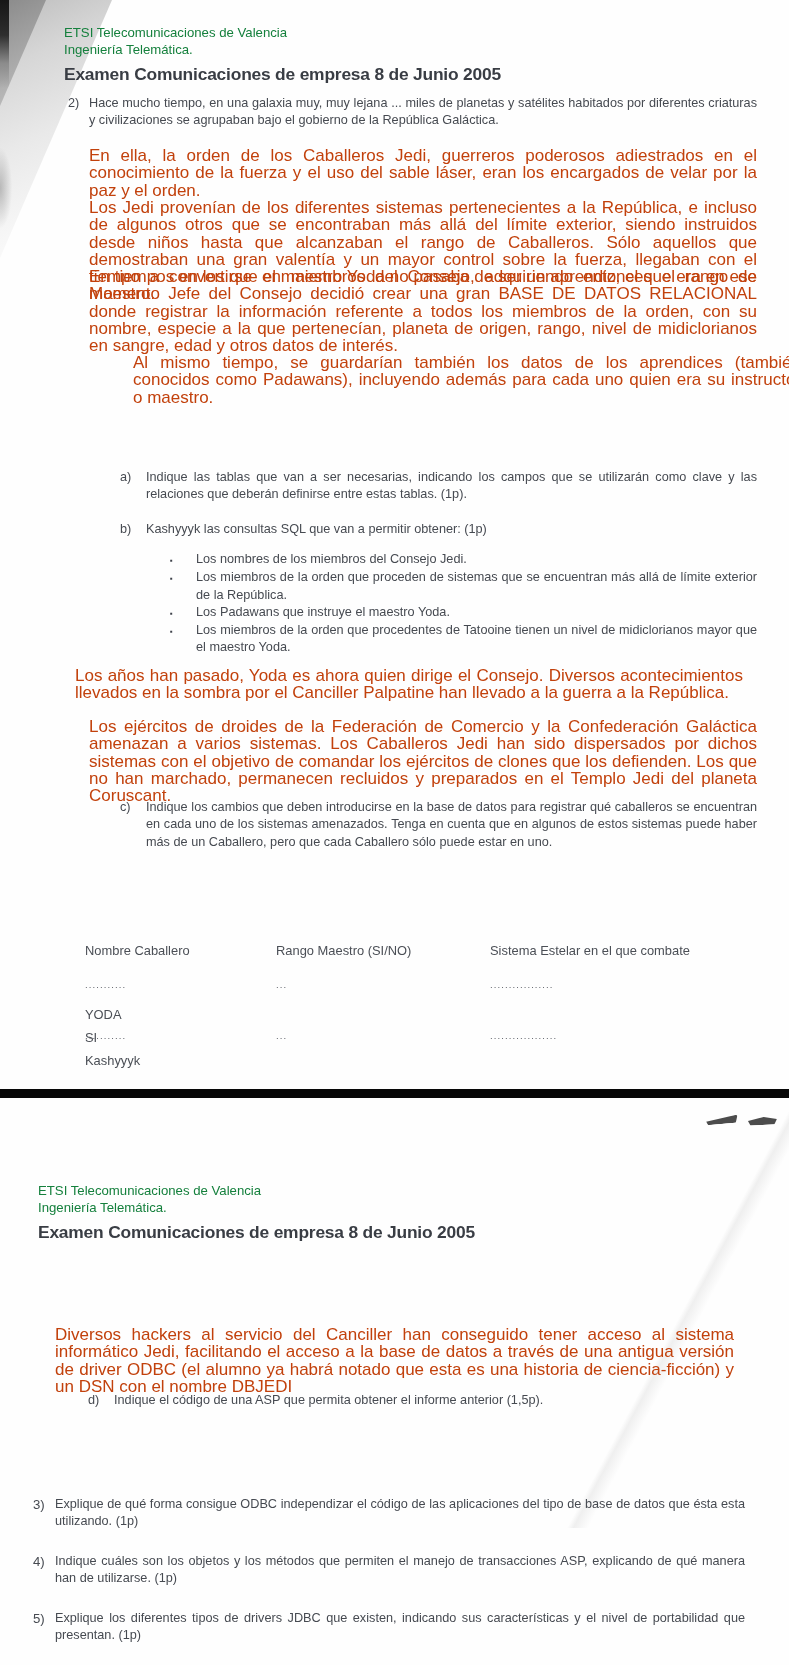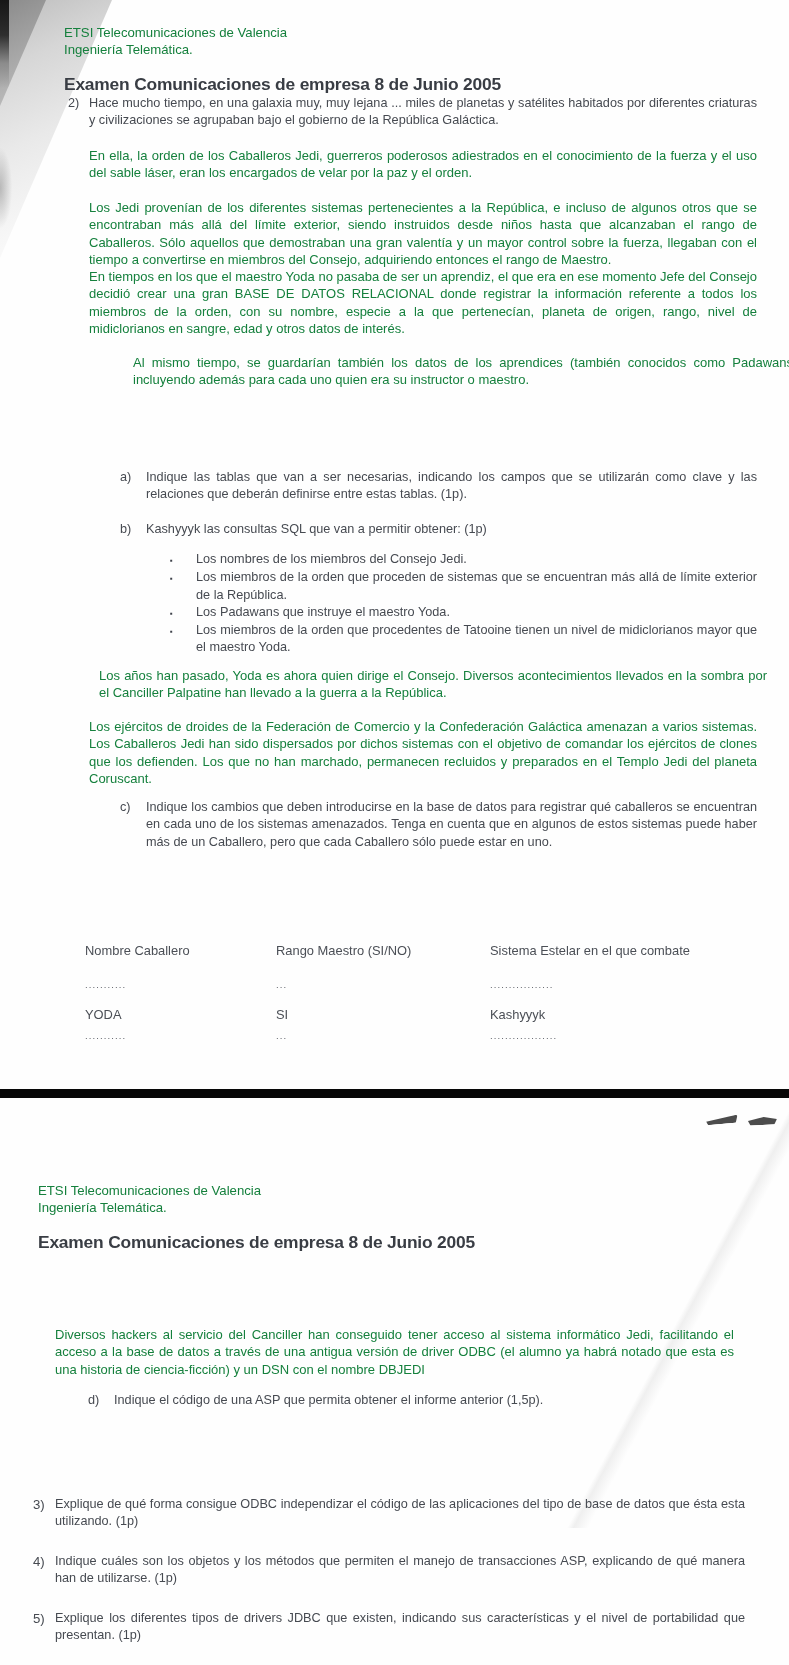--- a/index.html
+++ b/index.html
@@ -10,23 +10,23 @@
     font-family:"Liberation Sans","DejaVu Sans",sans-serif;
     color:#44484f;
   }
   .page { position:absolute; left:0; width:789px; background:#fefefe; }
   .page-1 { top:0; height:1089px; }
   .page-2 { top:1098px; height:567px; }
   .divider { position:absolute; left:0; top:1089px; width:789px; height:9px; background:#070707; }
 
   .abs { position:absolute; }
   .hdr-small { font-size:13.2px; line-height:16.6px; color:#15803d; }
-  .hdr-title { font-size:17.4px; font-weight:bold; color:#393d44; letter-spacing:-0.2px; margin-top:16px; }
+  .hdr-title { font-size:17.4px; font-weight:bold; color:#393d44; letter-spacing:-0.2px; margin-top:6px; }
 
-  .para { font-size:13px; line-height:17.3px; text-align:justify; color:#15803d; }
+  .para { font-size:17px; line-height:17.3px; text-align:justify; color:#c2410c; }
   .numitem, .subitem, .brow { display:flex; font-size:12.7px; line-height:17.3px; color:#464a51; }
   .numitem .lbl { flex:none; width:21px; }
   .subitem .lbl { flex:none; width:26px; }
   .numitem .txt, .subitem .txt, .brow .txt { flex:1; text-align:justify; }
   .q345 .lbl { width:22px; font-size:13.2px; }
 
   .bullets { }
   .brow .marker { flex:none; width:26px; font-size:8px; line-height:17.3px; color:#3e424a; padding-top:1px; }
 
   .tbl { font-size:12.9px; color:#4b4f56; }
@@ -109,41 +109,41 @@
     <div class="brow">
       <span class="marker">▪</span>
       <span class="txt">Los Padawans que instruye el maestro Yoda.</span>
     </div>
     <div class="brow">
       <span class="marker">▪</span>
       <span class="txt">Los miembros de la orden que procedentes de Tatooine tienen un nivel de midiclorianos mayor que el maestro Yoda.</span>
     </div>
   </div>
 
-  <p class="abs para" style="left:99px; top:667px; width:668px;">Los años han pasado, Yoda es ahora quien dirige el Consejo. Diversos acontecimientos llevados en la sombra por el Canciller Palpatine han llevado a la guerra a la República.</p>
+  <p class="abs para" style="left:75px; top:667px; width:668px;">Los años han pasado, Yoda es ahora quien dirige el Consejo. Diversos acontecimientos llevados en la sombra por el Canciller Palpatine han llevado a la guerra a la República.</p>
   <p class="abs para" style="left:89px; top:718px; width:668px;">Los ejércitos de droides de la Federación de Comercio y la Confederación Galáctica amenazan a varios sistemas. Los Caballeros Jedi han sido dispersados por dichos sistemas con el objetivo de comandar los ejércitos de clones que los defienden. Los que no han marchado, permanecen recluidos y preparados en el Templo Jedi del planeta Coruscant.</p>
 
   <div class="abs subitem" style="left:120px; top:799px; width:637px;">
     <span class="lbl">c)</span>
     <span class="txt">Indique los cambios que deben introducirse en la base de datos para registrar qué caballeros se encuentran en cada uno de los sistemas amenazados. Tenga en cuenta que en algunos de estos sistemas puede haber más de un Caballero, pero que cada Caballero sólo puede estar en uno.</span>
   </div>
 
 
   <div class="abs tbl" style="left:85px; top:943px; width:648px; height:110px;">
     <div class="trow" style="top:0;">
       <span class="c1">Nombre Caballero</span>
       <span class="c2">Rango Maestro (SI/NO)</span>
       <span class="c3">Sistema Estelar en el que combate</span>
     </div>
     <div class="trow dots" style="top:36px;">
       <span class="c1">...........</span>
       <span class="c2">...</span>
       <span class="c3">.................</span>
     </div>
-    <div class="trow" style="top:64px;">
+    <div class="trow" style="top:64px;flex-direction:column;">
       <span class="c1">YODA</span>
       <span class="c2">SI</span>
       <span class="c3">Kashyyyk</span>
     </div>
     <div class="trow dots" style="top:87px;">
       <span class="c1">...........</span>
       <span class="c2">...</span>
       <span class="c3">..................</span>
     </div>
   </div>

